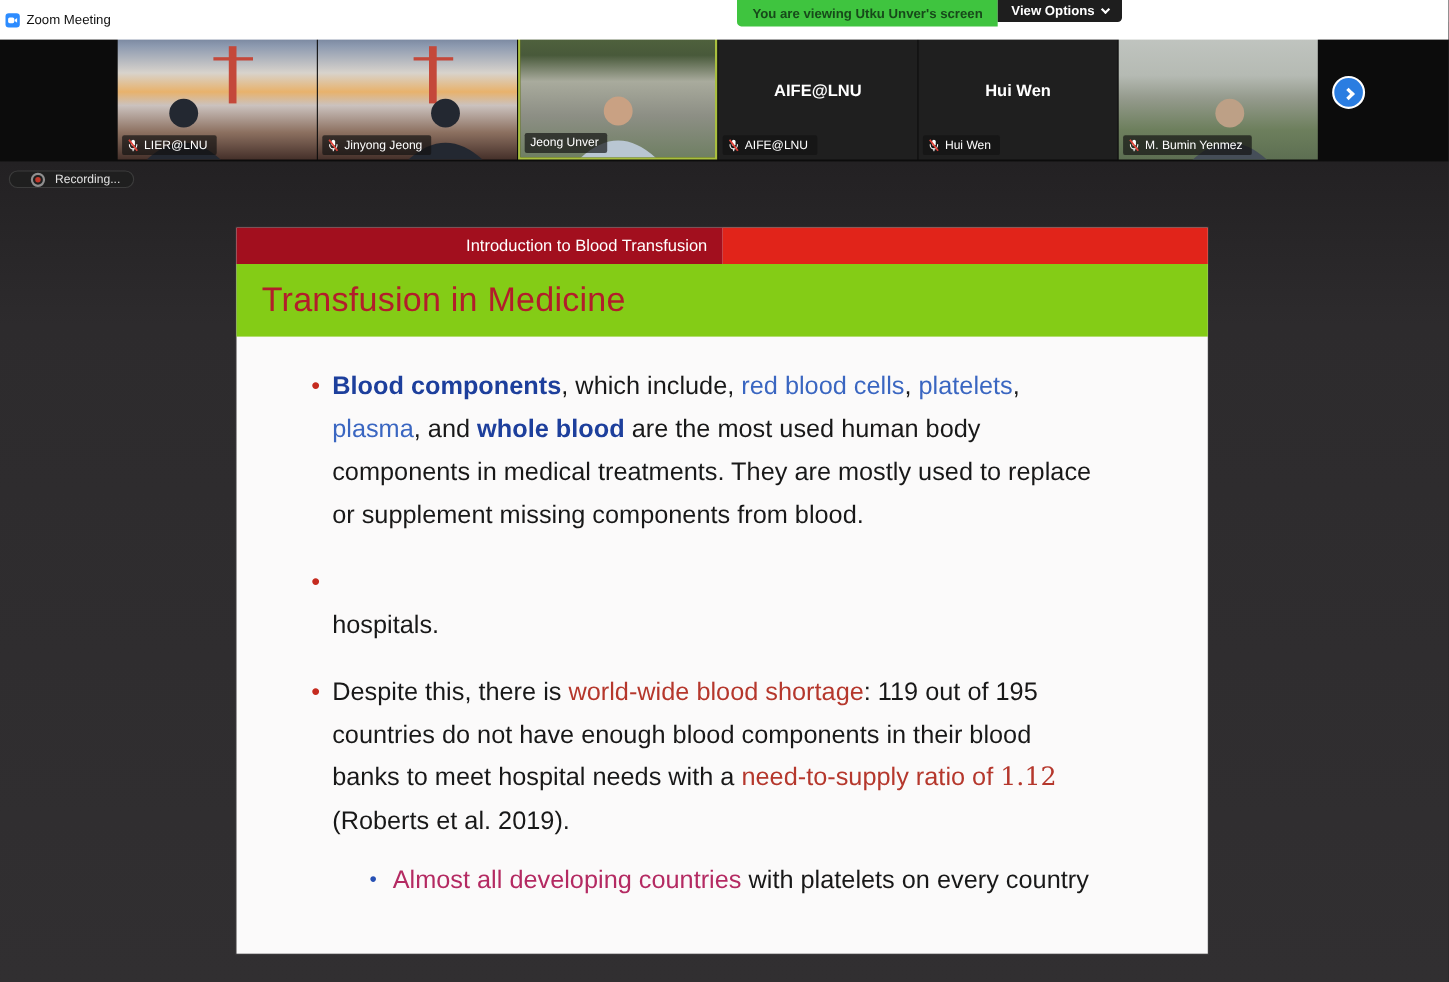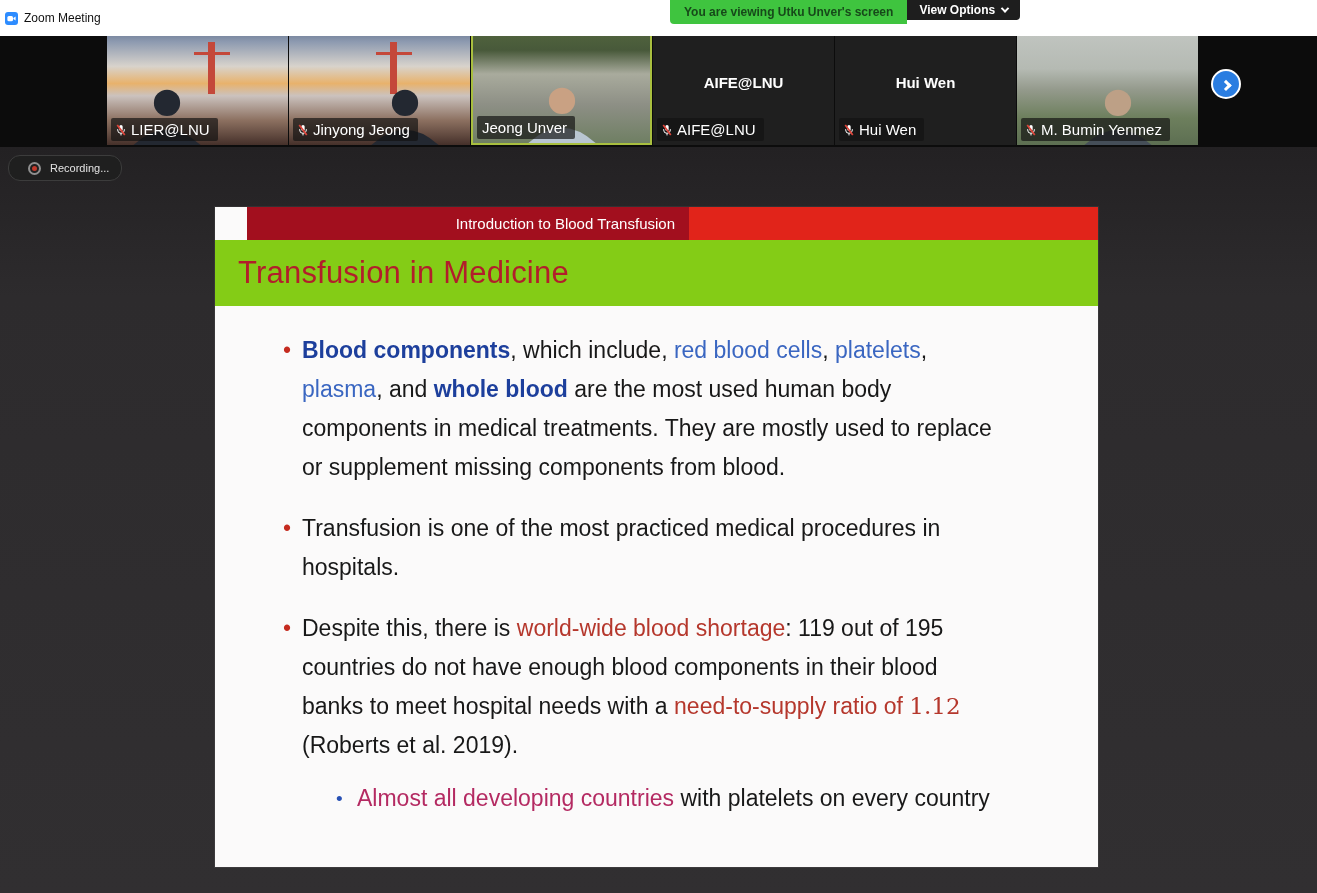--- a/index.html
+++ b/index.html
@@ -47,47 +47,47 @@
   .tile-0 .person { left: 33%; }
   .tile-1 .person { left: 64%; }
   .tile-5 .person { left: 56%; }
   .scene-bridge .person circle, .scene-bridge .person path { fill: #232831; }
   .scene-campus .person circle { fill: #c9a183; }
   .scene-campus .person path { fill: #b9c6d2; }
   .scene-outdoor .person circle { fill: #bda086; }
   .scene-outdoor .person path { fill: #454e58; }
 
   .name-label { position: absolute; left: 4px; bottom: 4px; background: rgba(18,18,18,0.68);
-    color: #fff; font-size: 15px; display: flex; align-items: center; gap: 5px;
+    color: #fff; font-size: 11px; display: flex; align-items: center; gap: 5px;
     padding: 3px 8px 3px 5px; border-radius: 2px; white-space: nowrap; }
 
   .next-btn { position: absolute; left: 1211px; top: 49px; width: 30px; height: 30px;
     border-radius: 50%; background: #2a7de1; border: 2px solid #ffffff; cursor: pointer;
     display: flex; align-items: center; justify-content: center; }
   .chevron-right { width: 8px; height: 8px; border-right: 3px solid #fff; border-bottom: 3px solid #fff;
     transform: rotate(-45deg) translate(-1px,1px); display: inline-block; }
 
   
   .share-area { position: absolute; left: 0; top: 147px; width: 1317px; height: 746px;
     background: linear-gradient(180deg,#232123 0%,#2d2b2d 20%,#312f31 100%); }
 
-  .recording-pill { position: absolute; left: 8px; top: 8px; height: 26px;
+  .recording-pill { position: absolute; left: 8px; top: 8px; height: 16px;
     background: #1f1f1f; border: 1px solid #3c3c3c; border-radius: 12px;
     display: flex; align-items: center; gap: 9px; padding: 0 12px 0 19px; }
   .rec-outer { width: 13px; height: 13px; border: 2px solid #8f8f8f; border-radius: 50%;
     display: flex; align-items: center; justify-content: center; }
   .rec-inner { width: 5px; height: 5px; background: #c0392b; border-radius: 50%; }
   .recording-pill span.rec-text { color: #e3e3e3; font-size: 11px; }
 
   
   .slide { position: absolute; left: 215px; top: 60px; width: 883px; height: 660px;
     background: #fbfafa; box-shadow: 0 0 0 1px rgba(255,255,255,0.06); }
   .slide-header { height: 33px; display: flex; }
   .slide-header .seg-dark { width: 442px; background: #a20f1e; color: #fff; font-size: 15px;
-    display: flex; align-items: center; justify-content: flex-end; padding-right: 14px; margin-left: 32px; }
+    display: flex; align-items: center; justify-content: flex-end; padding-right: 14px; }
   .slide-header .seg-bright { flex: 1; background: #e1241a; }
   .slide-titleband { height: 66px; background: #84cc16; display: flex; align-items: center;
     padding-left: 23px; }
   .slide-titleband .t { color: #b21e2b; font-size: 31px; letter-spacing: 0.2px; }
   .slide-body { padding-top: 25px; color: #181818; font-size: 23px; line-height: 39px; }
 
   .bullet { display: flex; margin-bottom: 22px; }
   .bullet .marker { flex: 0 0 auto; }
   .bullet.level1 { padding-left: 68px; }
   .bullet.level1 .marker { width: 19px; color: #c52b1f; }
@@ -224,21 +224,21 @@
     <div class="slide-titleband">
       <span class="t">Transfusion in Medicine</span>
     </div>
     <div class="slide-body">
         <div class="bullet level1">
           <span class="marker">•</span>
           <span class="txt"><span class="blue-bold">Blood components</span><span>, which include, </span><span class="blue">red blood cells</span><span>, </span><span class="blue">platelets</span><span>,</span><br><span class="blue">plasma</span><span>, and </span><span class="blue-bold">whole blood</span><span> are the most used human body</span><br><span>components in medical treatments. They are mostly used to replace</span><br><span>or supplement missing components from blood.</span></span>
         </div>
         <div class="bullet level1">
           <span class="marker">•</span>
-          <span class="txt"><span>Transfusion is one of the most practiced medical procedures in</span><br><span>hospitals.</span></span>
+          <span class="txt"><br><span>hospitals.</span></span>
         </div>
         <div class="bullet level1">
           <span class="marker">•</span>
           <span class="txt"><span>Despite this, there is </span><span class="red">world-wide blood shortage</span><span>: 119 out of 195</span><br><span>countries do not have enough blood components in their blood</span><br><span>banks to meet hospital needs with a </span><span class="red">need-to-supply ratio of </span><span class="red serif">1.12</span><br><span>(Roberts et al. 2019).</span></span>
         </div>
         <div class="bullet level2">
           <span class="marker">•</span>
           <span class="txt"><span class="magenta">Almost all developing countries</span><span> with platelets on every country</span><br><br></span>
         </div>
       </div>

